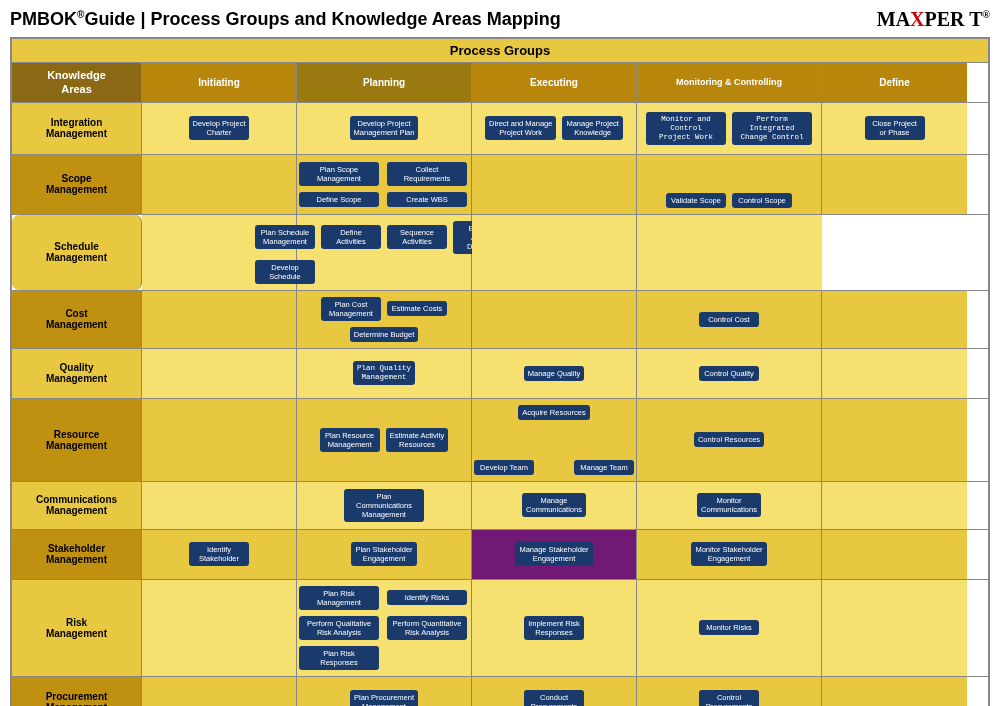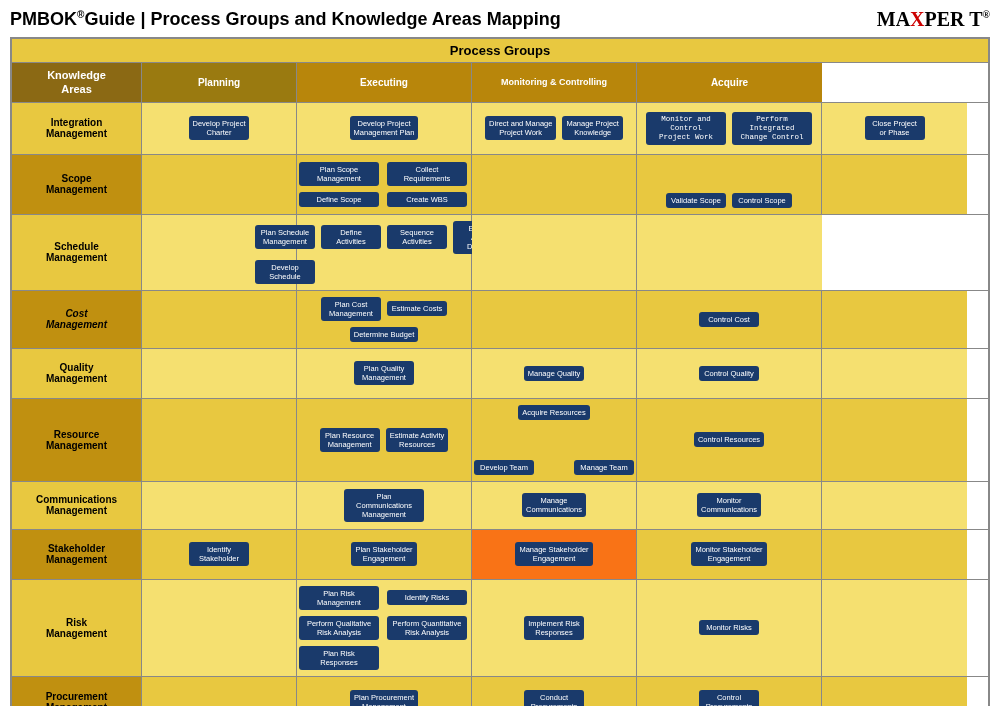--- a/index.html
+++ b/index.html
@@ -48,24 +48,25 @@
     <div class="logo">
       MA<span class="x">X</span>PER T<sup>®</sup>
     </div>
   </div>
 
   <div class="table-container">
     <div class="process-groups-header">Process Groups</div>
 
     <div class="col-headers">
       <div class="col-header knowledge" style="font-size:11px; line-height:1.3;">Knowledge<br>Areas</div>
+      <div class="col-header">Initiating</div>
       <div class="col-header" style="background:#9a7a10;">Planning</div>
       <div class="col-header">Executing</div>
       <div class="col-header" style="font-size:9px;">Monitoring &amp; Controlling</div>
-      <div class="col-header">Acquire</div>
+      <div class="col-header">Define</div>
     </div>
 
     <div class="rows-container" id="table-body">
     <div class="data-row" style="min-height: 52px;">
           <div class="cell knowledge-area" style="background: rgb(232, 200, 64); font-weight: bold; font-size: 10px; text-align: center; color: rgb(0, 0, 0);">Integration<br>Management</div>
           <div class="cell" style="background: rgb(245, 224, 112);">
             <div class="cell-inner">
               <div class="process-btn">Develop Project<br>Charter</div>
             </div>
           </div>
@@ -112,42 +113,42 @@
             <div class="cell-inner">
               <div class="process-btn">Validate Scope</div>
               <div class="process-btn">Control Scope</div>
             </div>
           </div>
           <div class="cell" style="background: rgb(232, 200, 64);">
             <div class="cell-inner"></div>
           </div>
         </div>
         <div class="data-row" style="min-height: 70px;">
-          <div class="cell knowledge-area" style="background: rgb(232, 200, 64); font-weight: bold; font-size: 10px; text-align: center; color: rgb(0, 0, 0);">Schedule<br>Management</div>
+          <div class="cell knowledge-area" style="background: rgb(232, 200, 64); font-weight: bold; font-size: 10px; text-align: center; color: rgb(0, 0, 0); border-radius: 7px;">Schedule<br>Management</div>
           <div class="cell" style="background: rgb(245, 224, 112);">
             <div class="cell-inner"></div>
           </div>
           <div class="cell" style="background: rgb(245, 224, 112);">
             <div class="cell-inner" style="display: grid; grid-template-columns: 1fr 1fr 1fr 1fr; gap: 2px;">
               <div class="process-btn">Plan Schedule<br>Management</div>
               <div class="process-btn">Define Activities</div>
               <div class="process-btn">Sequence Activities</div>
               <div class="process-btn">Estimate Activity<br>Durations</div>
               <div class="process-btn">Develop Schedule</div>
             </div>
           </div>
           <div class="cell" style="background: rgb(245, 224, 112);">
             <div class="cell-inner"></div>
           </div>
           <div class="cell" style="background: rgb(245, 224, 112);">
             <div class="cell-inner"></div>
           </div>
         </div>
         <div class="data-row" style="min-height: 58px;">
-          <div class="cell knowledge-area" style="background: rgb(192, 144, 16); font-weight: bold; font-size: 10px; text-align: center; color: rgb(0, 0, 0); font-style: italic;">Cost<br>Management</div>
+          <div class="cell knowledge-area" style="background: rgb(192, 144, 16); font-weight: bold; font-size: 10px; text-align: center; color: rgb(0, 0, 0);">Cost<br>Management</div>
           <div class="cell" style="background: rgb(232, 200, 64);">
             <div class="cell-inner"></div>
           </div>
           <div class="cell" style="background: rgb(232, 200, 64);">
             <div class="cell-inner">
               <div class="process-btn">Plan Cost<br>Management</div>
               <div class="process-btn">Estimate Costs</div>
               <div class="process-btn">Determine Budget</div>
             </div>
           </div>
@@ -161,21 +162,21 @@
           </div>
           <div class="cell" style="background: rgb(232, 200, 64);">
             <div class="cell-inner"></div>
           </div>
         </div>
         <div class="data-row" style="min-height: 50px;">
           <div class="cell knowledge-area" style="background: rgb(232, 200, 64); font-weight: bold; font-size: 10px; color: rgb(0, 0, 0);">Quality<br>Management</div>
           <div class="cell" style="background: rgb(245, 224, 112);">
             <div class="cell-inner"></div>
           </div>
-          <div class="cell" style="background: rgb(245, 224, 112);">
+          <div class="cell" style="background: rgb(245, 224, 112); font-family: Liberation Mono, monospace;">
             <div class="cell-inner">
               <div class="process-btn">Plan Quality<br>Management</div>
             </div>
           </div>
           <div class="cell" style="background: rgb(245, 224, 112);">
             <div class="cell-inner">
               <div class="process-btn">Manage Quality</div>
             </div>
           </div>
           <div class="cell" style="background: rgb(245, 224, 112); align-items: center;">
@@ -243,21 +244,21 @@
           <div class="cell" style="background: rgb(232, 200, 64);">
             <div class="cell-inner">
               <div class="process-btn">Identify<br>Stakeholder</div>
             </div>
           </div>
           <div class="cell" style="background: rgb(232, 200, 64);">
             <div class="cell-inner">
               <div class="process-btn">Plan Stakeholder<br>Engagement</div>
             </div>
           </div>
-          <div class="cell" style="background: #f97316;">
+          <div class="cell" style="background: #701a75;">
             <div class="cell-inner">
               <div class="process-btn">Manage Stakeholder<br>Engagement</div>
             </div>
           </div>
           <div class="cell" style="background: rgb(232, 200, 64);">
             <div class="cell-inner">
               <div class="process-btn">Monitor Stakeholder<br>Engagement</div>
             </div>
           </div>
           <div class="cell" style="background: rgb(232, 200, 64);">

